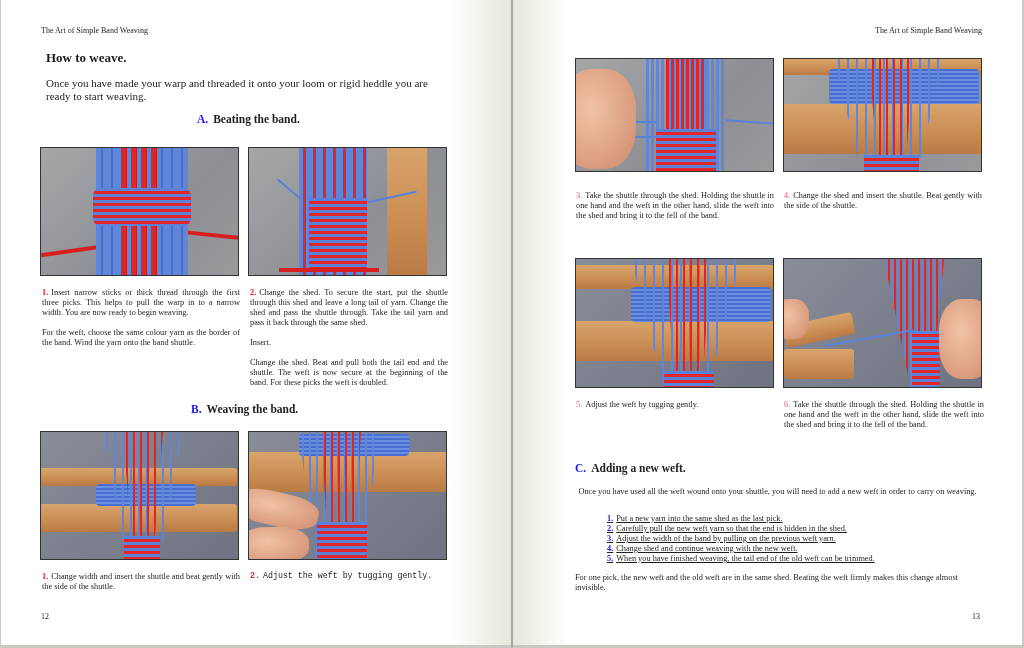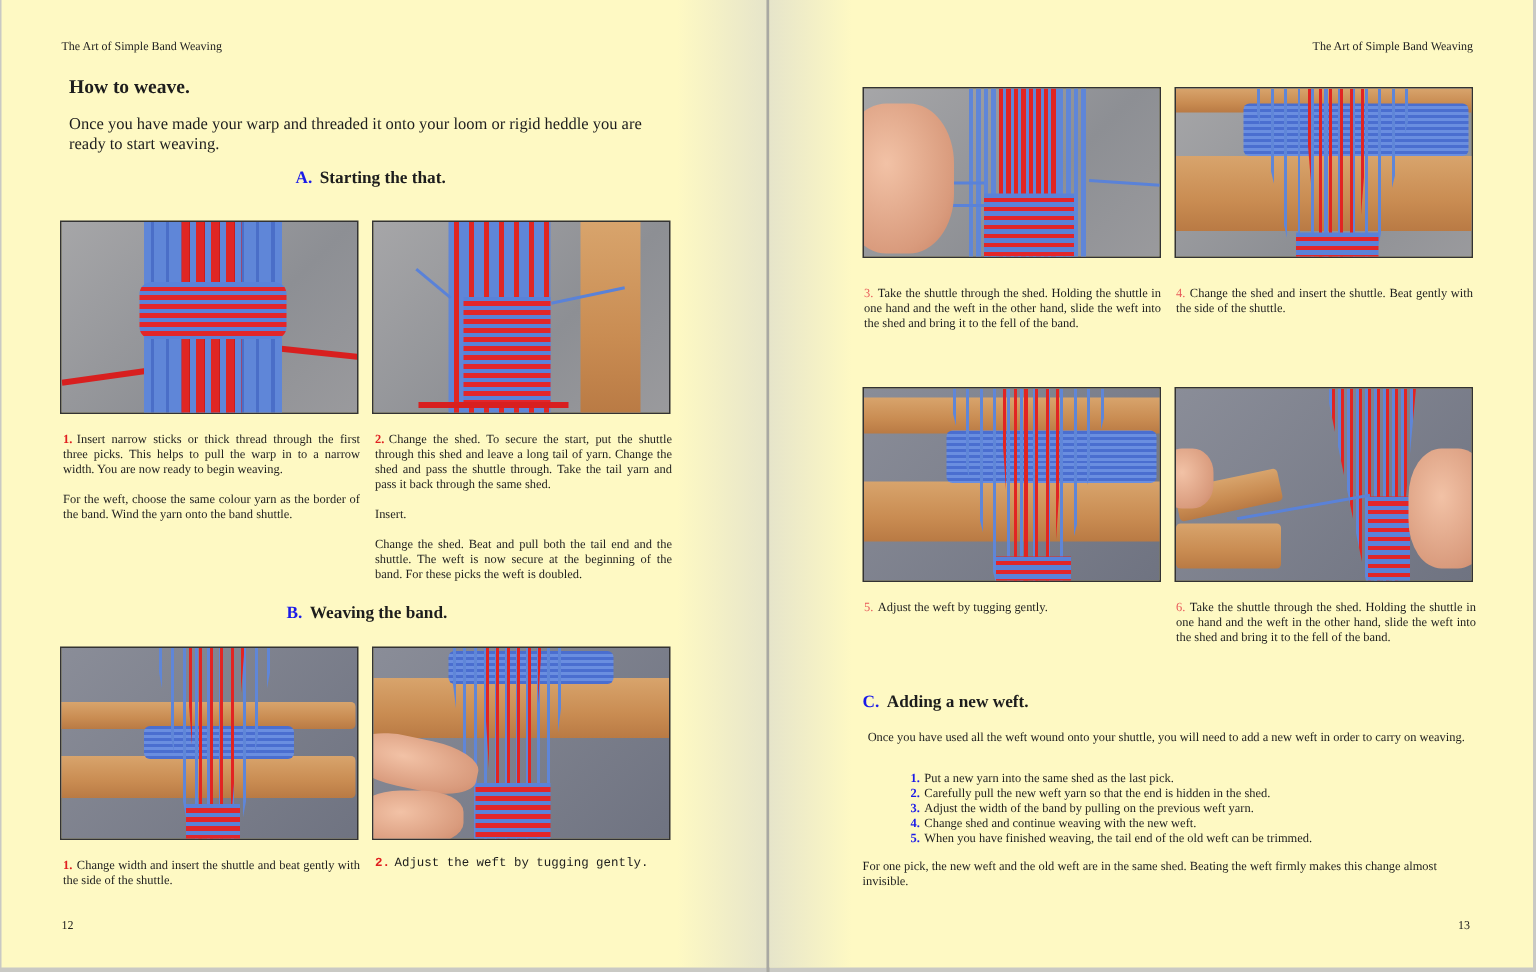--- a/index.html
+++ b/index.html
@@ -3,21 +3,21 @@
 <meta charset="utf-8">
 <style>
   html, body { margin:0; padding:0; }
   body {
     width:1024px; height:648px; overflow:hidden; position:relative;
     background:#c9c9c4;
     font-family:"Liberation Serif", "DejaVu Serif", serif;
     color:#1d1d1d;
   }
   .page {
-    position:absolute; top:0; height:645px; background:#fef9c3;
+    position:absolute; top:0; height:645px; background:#ffffff;
     overflow:hidden;
   }
   .page.left { left:1px; width:510px; }
   .page.right { left:513px; width:509px; }
   .gutter-shade-l { position:absolute; top:0; right:0; width:60px; height:100%;
     background:linear-gradient(to right, rgba(254,254,242,0), rgba(220,220,205,0.7)); pointer-events:none; }
   .gutter-shade-r { position:absolute; top:0; left:0; width:55px; height:100%;
     background:linear-gradient(to left, rgba(254,254,242,0), rgba(220,220,205,0.7)); pointer-events:none; }
   .spine { position:absolute; left:511px; top:0; width:2px; height:648px; background:#a8a8a2; }
 
@@ -38,21 +38,21 @@
     position:absolute; border:1px solid #333; overflow:hidden; box-sizing:border-box;
   }
   .caption { position:absolute; font-size:8.3px; line-height:10px; margin:0; text-align:justify; }
   .caption p { margin:0 0 10px 0; }
   .caption p:last-child { margin-bottom:0; }
   .num-red { color:#e02020; font-weight:bold; margin-right:3px; }
   .num-red-light { color:#e85a5a; margin-right:3px; }
   .num-blue { color:#1a1ae8; font-weight:bold; margin-right:3px; }
 
   .steps { position:absolute; left:607px; top:514px; margin:0; padding:0; list-style:none; font-size:8.3px; line-height:10px; }
-  .steps li { white-space:nowrap; }
+  .steps li { white-space:nowrap;text-decoration:underline; }
 
   
   .bg-grey { background:linear-gradient(135deg,#a6a6a8,#8d8f94 60%,#9a9a9d); }
   .bg-greyblue { background:linear-gradient(135deg,#8a8d98,#6f7381); }
   .wood { position:absolute; background:linear-gradient(to bottom,#d8a46c,#c98c52 60%,#b97a44); border-radius:3px; }
   .weave { position:absolute; background:repeating-linear-gradient(to bottom,#5a82d8 0 3px,#e2262a 3px 6px); }
   .weave-blue { position:absolute; background:repeating-linear-gradient(to bottom,#4a6ed0 0 2px,#6a8ee0 2px 4px); border-radius:4px; }
   .finger { position:absolute; background:radial-gradient(ellipse at 40% 40%,#f2c2a6,#d99b7d 70%,#c98466); border-radius:40%; }
   .redline { position:absolute; height:4px; background:#d81f1f; }
   .blueline { position:absolute; height:2px; background:#5a82d8; }
@@ -61,21 +61,21 @@
 <body>
 
 <div class="page left">
   <div class="gutter-shade-l"></div>
   <div class="running-head">The Art of Simple Band Weaving</div>
 
   <h1 class="title">How to weave.</h1>
   <p class="intro">Once you have made your warp and threaded it onto your loom or rigid heddle you are ready to start weaving.</p>
 
   <h2 class="section-head" style="left:196px; top:113px;">
-    <span class="letter">A.</span><span>Starting the that.</span>
+    <span class="letter">A.</span><span>Beating the band.</span>
   </h2>
 
   <div class="photo bg-grey" style="left:39px; top:147px; width:199px; height:129px;">
     <div class="redline" style="left:0; top:101px; width:60px; transform:rotate(-8deg);"></div>
     <div class="redline" style="left:140px; top:85px; width:60px; transform:rotate(6deg);"></div>
     <div style="position:absolute; left:55px; top:0; width:92px; height:129px; background:repeating-linear-gradient(to right,#5f86d8 0 5px,#4a6ec8 5px 7px,#5f86d8 7px 10px);"></div>
     <div style="position:absolute; left:80px; top:0; width:40px; height:129px; background:repeating-linear-gradient(to right,#e02624 0 5px,#c81c1c 5px 6px,#5f86d8 6px 10px);"></div>
     <div class="weave" style="left:52px; top:40px; width:98px; height:38px; border-radius:8px;"></div>
   </div>
 

